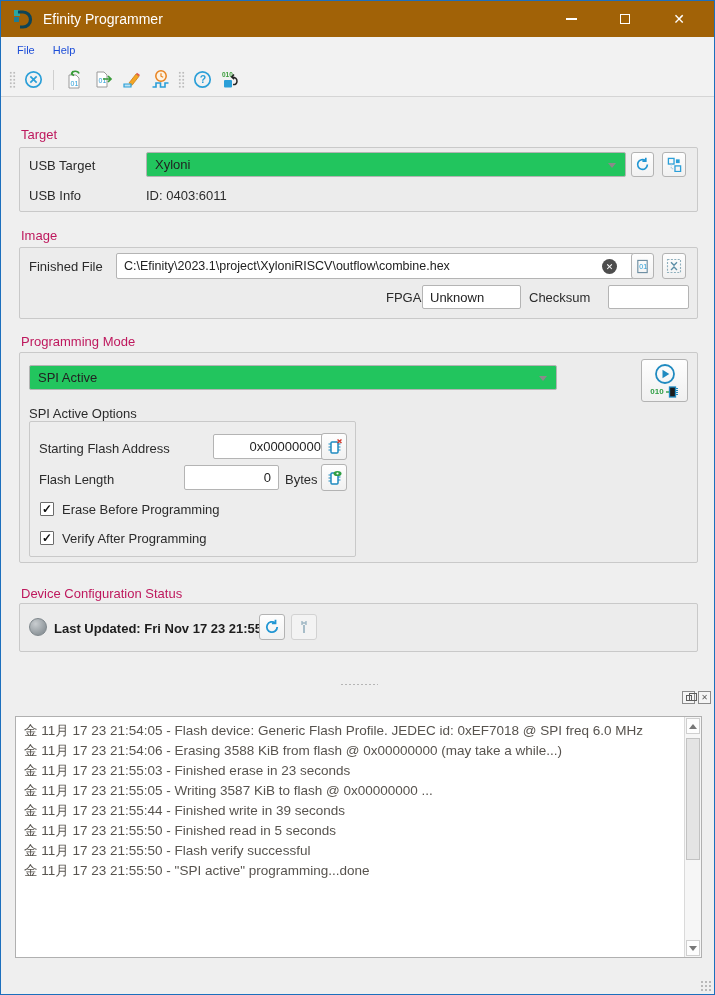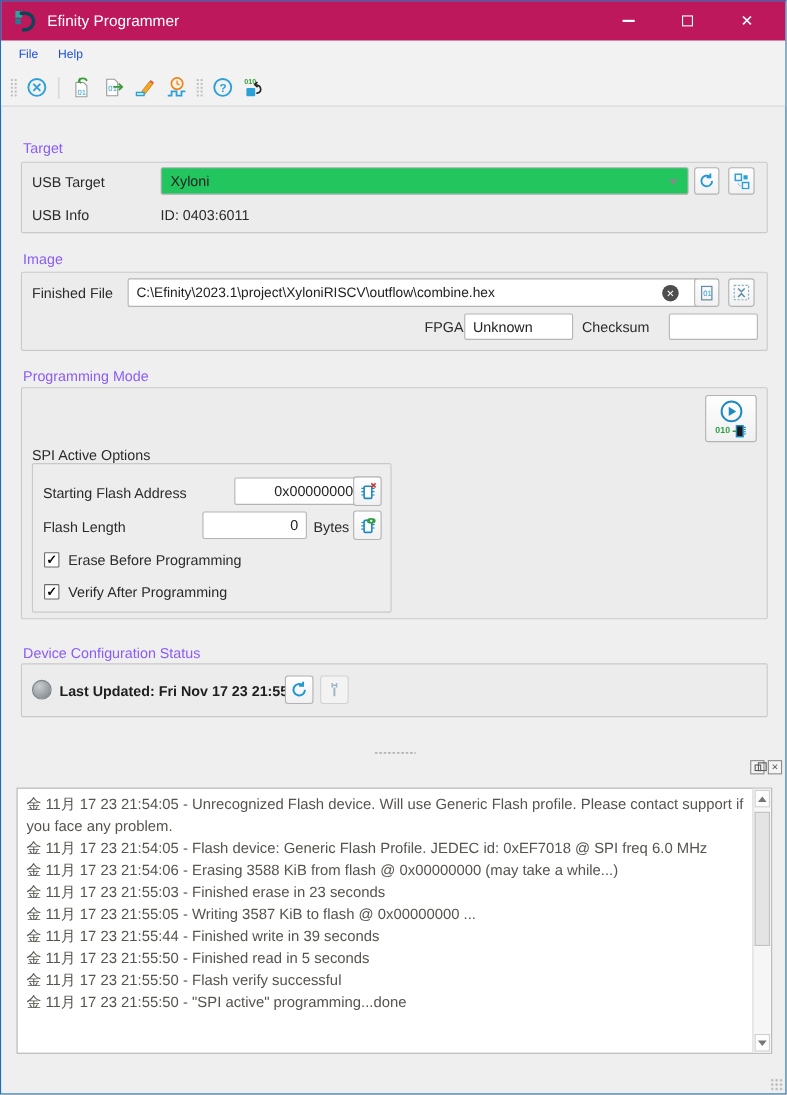--- a/index.html
+++ b/index.html
@@ -1,42 +1,42 @@
 <!DOCTYPE html>
 <html><head>
 <meta charset="utf-8">
 <style>
   html,body{margin:0;padding:0;background:#9a9a9a;}
   *{box-sizing:border-box;}
   .window{position:relative;width:715px;height:995px;background:#efefef;
     border:1px solid #1c6fbd;overflow:hidden;
     font-family:"Liberation Sans",sans-serif;}
   
-  .titlebar{position:absolute;top:0;left:0;right:0;height:36px;background:#be185d;
+  .titlebar{position:absolute;top:0;left:0;right:0;height:36px;background:#a16207;
     display:flex;align-items:center;}
   .logo{margin-left:11px;width:22px;height:22px;flex:0 0 auto;}
   .title-text{color:#fff;font-size:14px;margin-left:9px;}
   .win-btn{position:absolute;top:0;width:46px;height:36px;display:flex;
     align-items:center;justify-content:center;}
   .min-glyph{width:11px;height:2px;background:#fff;}
   .max-glyph{width:10px;height:10px;border:1.5px solid #fff;}
   .close-glyph{color:#fff;font-size:14px;line-height:1;}
   
   .menubar{position:absolute;top:36px;left:0;right:0;height:26px;background:#f2f2f2;
     display:flex;align-items:center;padding-left:7px;}
   .menu-item{padding:3px 9px;font-size:11px;color:#1d4ed8;}
   .toolbar{position:absolute;top:62px;left:0;right:0;height:34px;background:#f2f2f2;
     border-bottom:1px solid #d5d5d5;display:flex;align-items:center;padding-left:5px;}
   .grip{width:7px;height:18px;margin:0 3px;
     background-image:radial-gradient(#bcbcbc 1px,transparent 1.2px);
     background-size:3.5px 3.5px;}
   .tool-btn{width:29px;height:27px;display:flex;align-items:center;justify-content:center;}
   .tb-sep{width:1px;height:20px;background:#cfcfcf;margin:0 5px;}
   
-  .sec-label{position:absolute;font-size:13px;color:#8b5cf6;}
+  .sec-label{position:absolute;font-size:13px;color:#be185d;}
   .gbox{position:absolute;background:#ececec;border:1px solid #c9c9c9;border-radius:2px;}
   .f-label{position:absolute;font-size:13px;color:#2b2b2b;white-space:nowrap;}
   .combo{position:absolute;background:#22c55e;border:1px solid #b4b4b4;border-radius:2px;
     display:flex;align-items:center;padding:0 8px;font-size:13px;color:#222;}
   .combo-arrow{position:absolute;right:9px;top:50%;margin-top:-2px;width:0;height:0;
     border-left:4px solid transparent;border-right:4px solid transparent;
     border-top:5px solid #8a8a8a;}
   .sq-btn{position:absolute;background:linear-gradient(#fefefe,#f1f1f1);
     border:1px solid #b3b3b3;border-radius:3px;display:flex;align-items:center;
     justify-content:center;}
@@ -212,20 +212,24 @@
       <path d="M5 12l3-3 3 3" fill="none" stroke="#5c8ea6" stroke-width="1.4"></path>
     </svg>
   </div>
   <span class="f-label" style="left:385px;top:289px;">FPGA</span>
   <input class="text-input" style="left: 421px; top: 284px; width: 99px; height: 24px; font-size: 13px;" value="Unknown">
   <span class="f-label" style="left:528px;top:289px;">Checksum</span>
   <input class="text-input" style="left: 607px; top: 284px; width: 81px; height: 24px;" value="">
 
   <span class="sec-label" style="left:20px;top:333px;">Programming Mode</span>
   <div class="gbox" style="left:18px;top:351px;width:679px;height:211px;"></div>
+  <div class="combo" style="left:28px;top:364px;width:528px;height:25px;">
+    <span>SPI Active</span>
+    <span class="combo-arrow"></span>
+  </div>
 
   <div class="start-btn">
     <svg width="22" height="22" viewBox="0 0 22 22">
       <circle cx="11" cy="11" r="9" fill="none" stroke="#1f8ac0" stroke-width="1.8"></circle>
       <path d="M8.5 6.8v8.4l6.8-4.2z" fill="#1f8ac0"></path>
     </svg>
     <span style="display:flex;align-items:center;gap:1px;">
       <span class="bits">010</span>
       <svg width="14" height="14" viewBox="0 0 14 14">
         <path d="M1 7h3" stroke="#2f9e44" stroke-width="1.4"></path>
@@ -292,21 +296,20 @@
     <span class="dock-btn">
         <span class="float-sq"></span>
       </span>
     <span class="dock-btn">
         <span>✕</span>
       </span>
   </div>
 
   <div class="log-box">
     <div class="log-content">
-      <div>金 11月 17 23 21:54:05 - Unrecognized Flash device. Will use Generic Flash profile. Please contact support if you face any problem.</div>
       <div>金 11月 17 23 21:54:05 - Flash device: Generic Flash Profile. JEDEC id: 0xEF7018 @ SPI freq 6.0 MHz</div>
       <div>金 11月 17 23 21:54:06 - Erasing 3588 KiB from flash @ 0x00000000 (may take a while...)</div>
       <div>金 11月 17 23 21:55:03 - Finished erase in 23 seconds</div>
       <div>金 11月 17 23 21:55:05 - Writing 3587 KiB to flash @ 0x00000000 ...</div>
       <div>金 11月 17 23 21:55:44 - Finished write in 39 seconds</div>
       <div>金 11月 17 23 21:55:50 - Finished read in 5 seconds</div>
       <div>金 11月 17 23 21:55:50 - Flash verify successful</div>
       <div>金 11月 17 23 21:55:50 - "SPI active" programming...done</div>
     </div>
     <div class="scrollbar">

